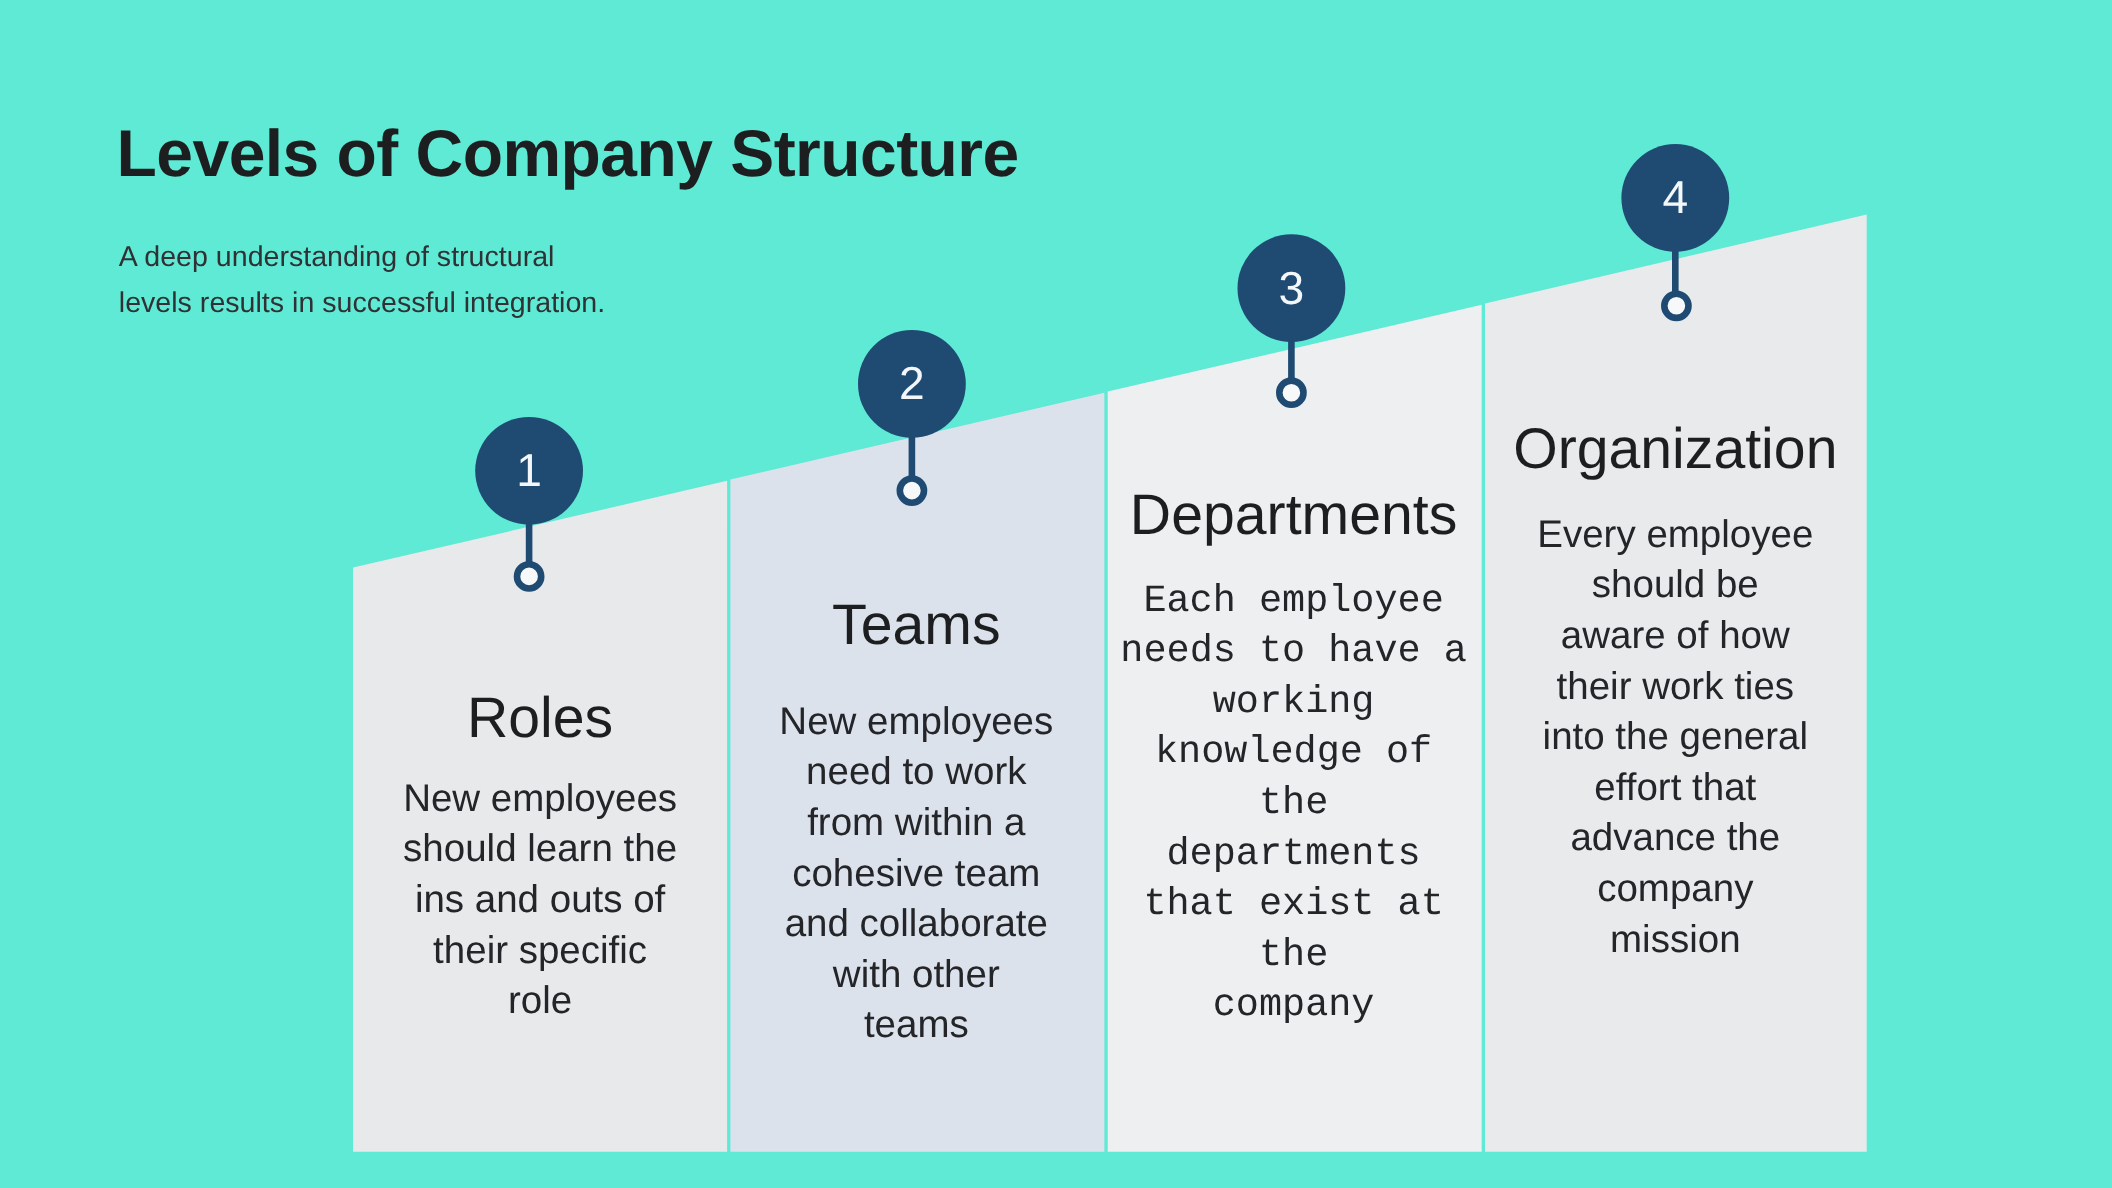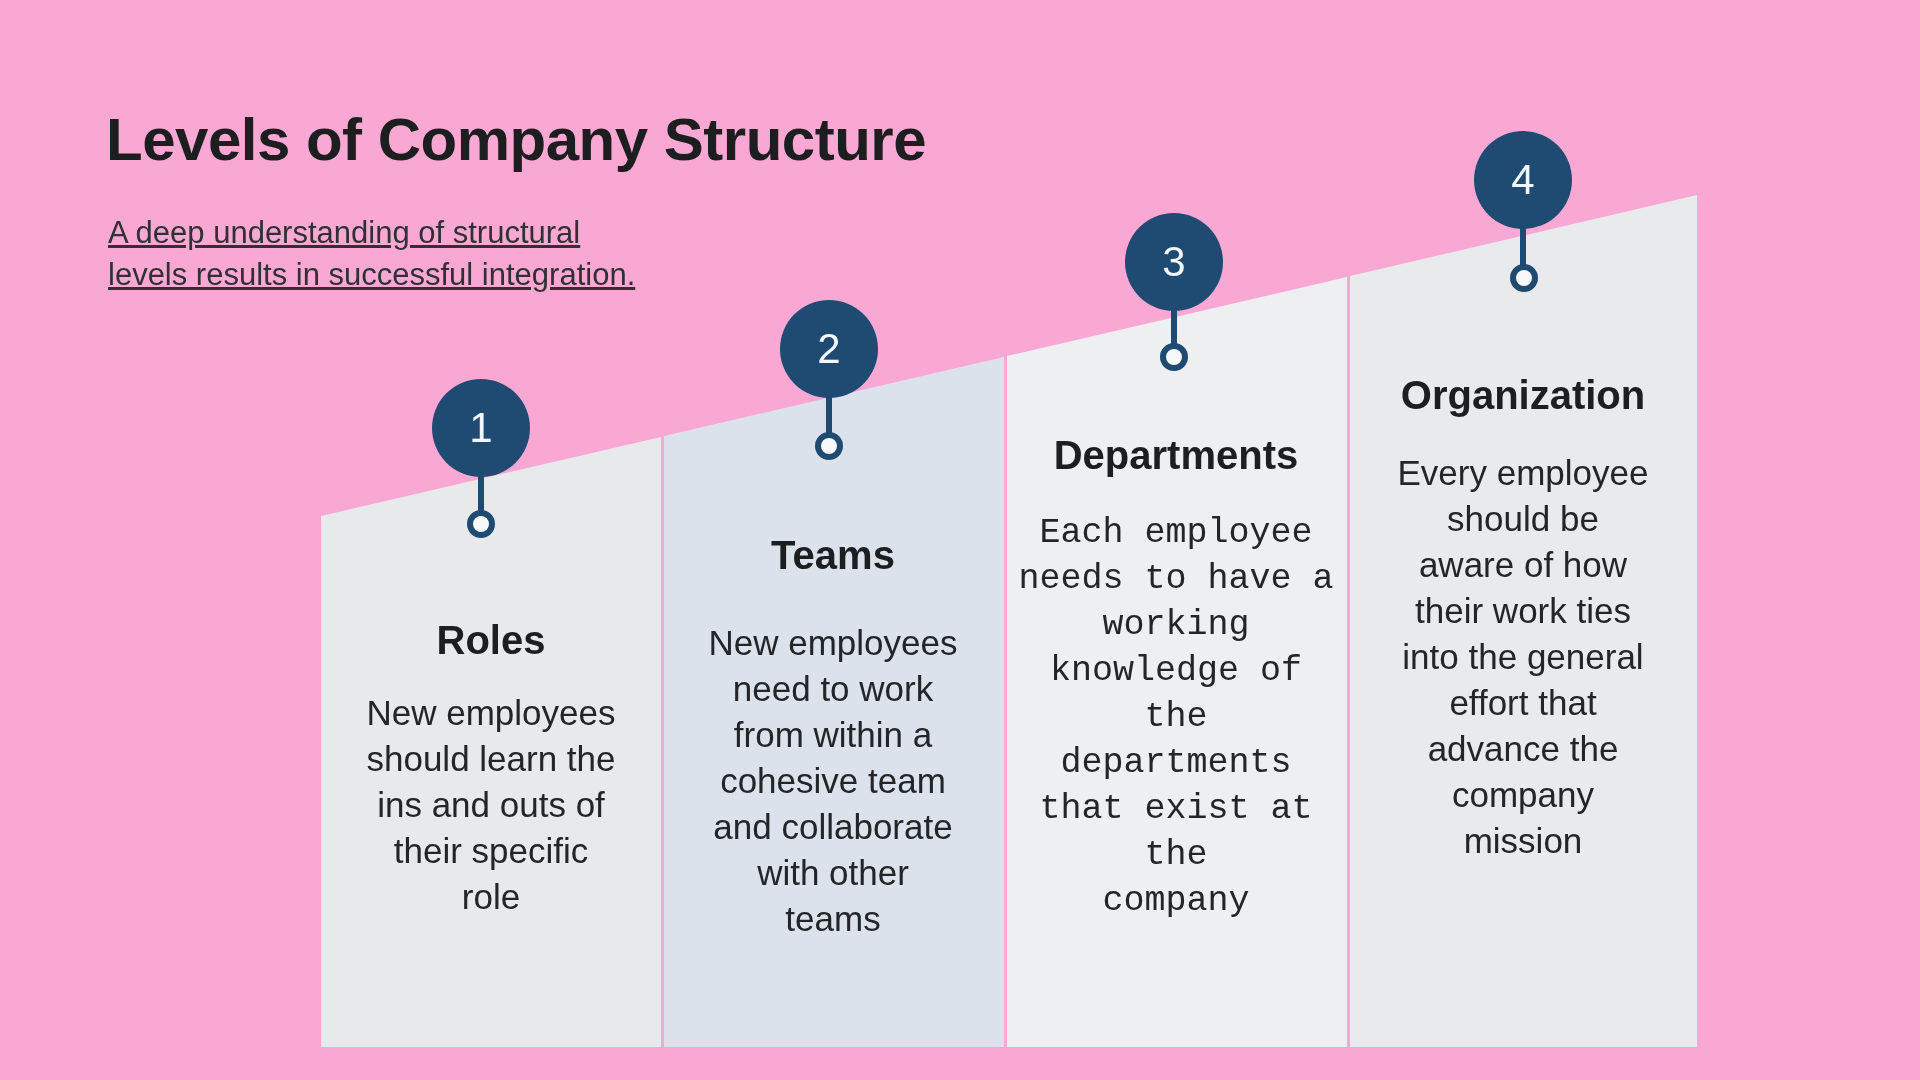--- a/index.html
+++ b/index.html
@@ -1,46 +1,46 @@
 <!DOCTYPE html>
 <html><head>
 <meta charset="utf-8">
 <style>
   html,body { margin:0; padding:0; }
   .canvas {
     position:relative; width:1920px; height:1080px;
-    background:#f9a8d4; overflow:hidden;
+    background:#5eead4; overflow:hidden;
     font-family:"Liberation Sans","DejaVu Sans",sans-serif;
   }
   .page-title {
     position:absolute; left:106px; top:104px; margin:0;
     font-size:60px; font-weight:700; letter-spacing:-0.5px;
     color:#1d1e20; line-height:72px;
   }
   .page-subtitle {
     position:absolute; left:108px; top:212px; margin:0;
-    font-size:31px; font-weight:400; color:#303134;
-    line-height:42px; white-space:pre-line;text-decoration:underline;
+    font-size:26px; font-weight:400; color:#303134;
+    line-height:42px; white-space:pre-line;
   }
   svg.shapes { position:absolute; left:0; top:0; }
 
   .stem { position:absolute; width:6px; background:#1f4b73; }
   .ring {
     position:absolute; width:16px; height:16px; border:6px solid #1f4b73;
     border-radius:50%; background:#f7f8fa;
   }
   .bubble {
     position:absolute; width:98px; height:98px; border-radius:50%;
     background:#1f4b73; color:#f4f7fa;
     display:flex; align-items:center; justify-content:center;
     font-size:42px; font-weight:400;
   }
   .step-text { position:absolute; text-align:center; }
   .step-title {
-    margin:0; font-size:40px; font-weight:700;
+    margin:13px; font-size:52px; font-weight:400;
     color:#1d1e20; line-height:48px;
   }
   .step-desc {
     margin:16px; font-size:35px; font-weight:400; color:#242528;
     line-height:46px; white-space:pre-line;
   }
   .text-1 { left:311px;  top:616px; width:360px; }
   .text-1 .step-desc { margin-top:26px; }
   .text-2 { left:653px;  top:531px; width:360px; }
   .text-2 .step-desc { margin-top:41px; }

